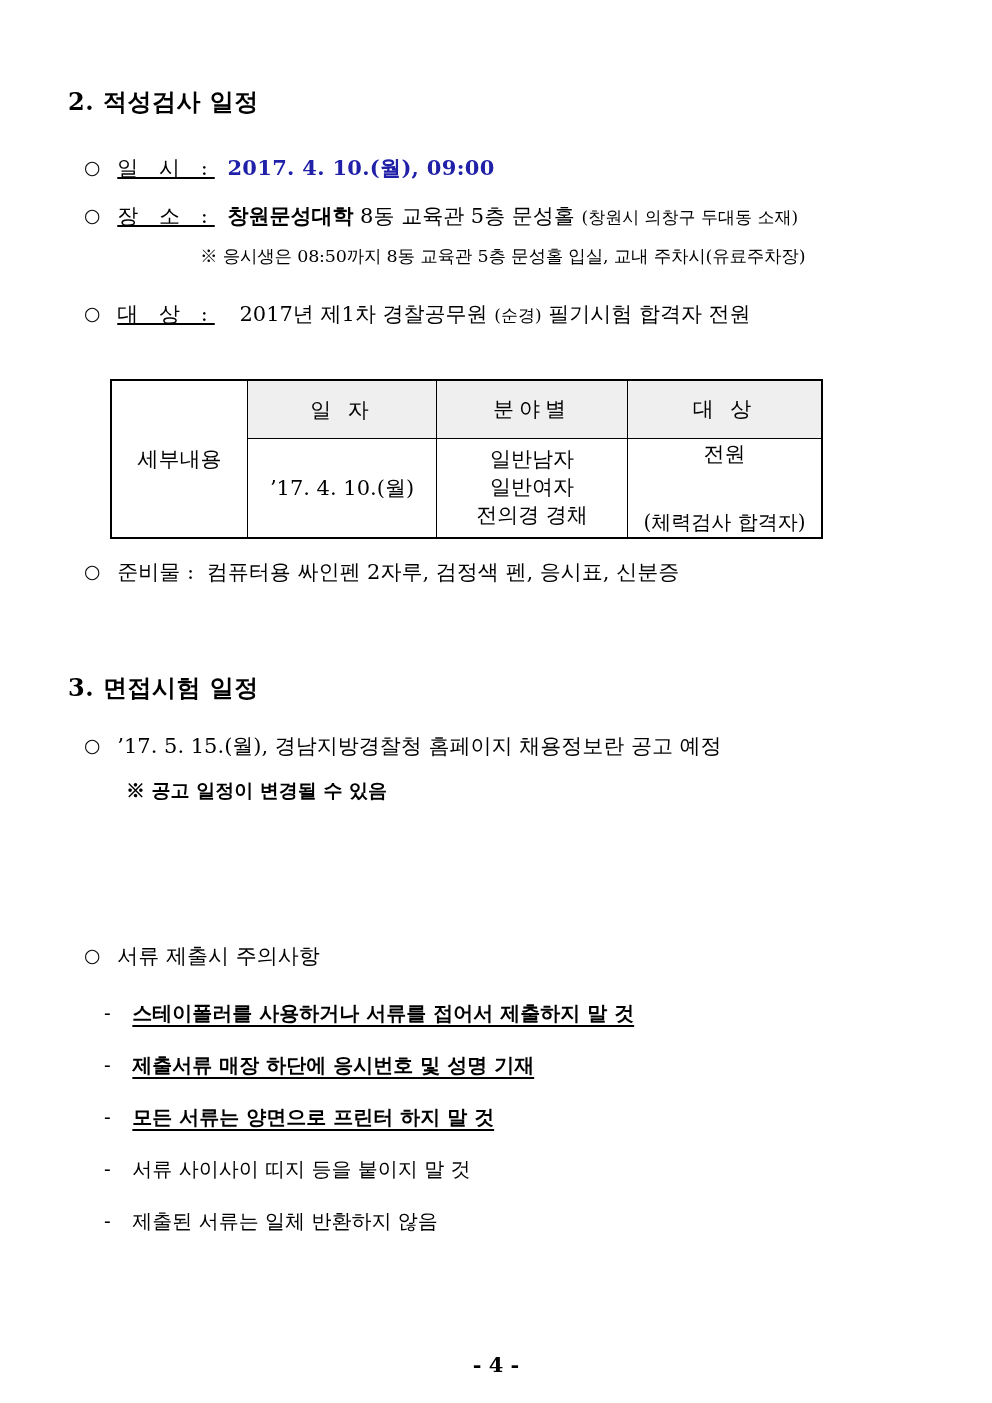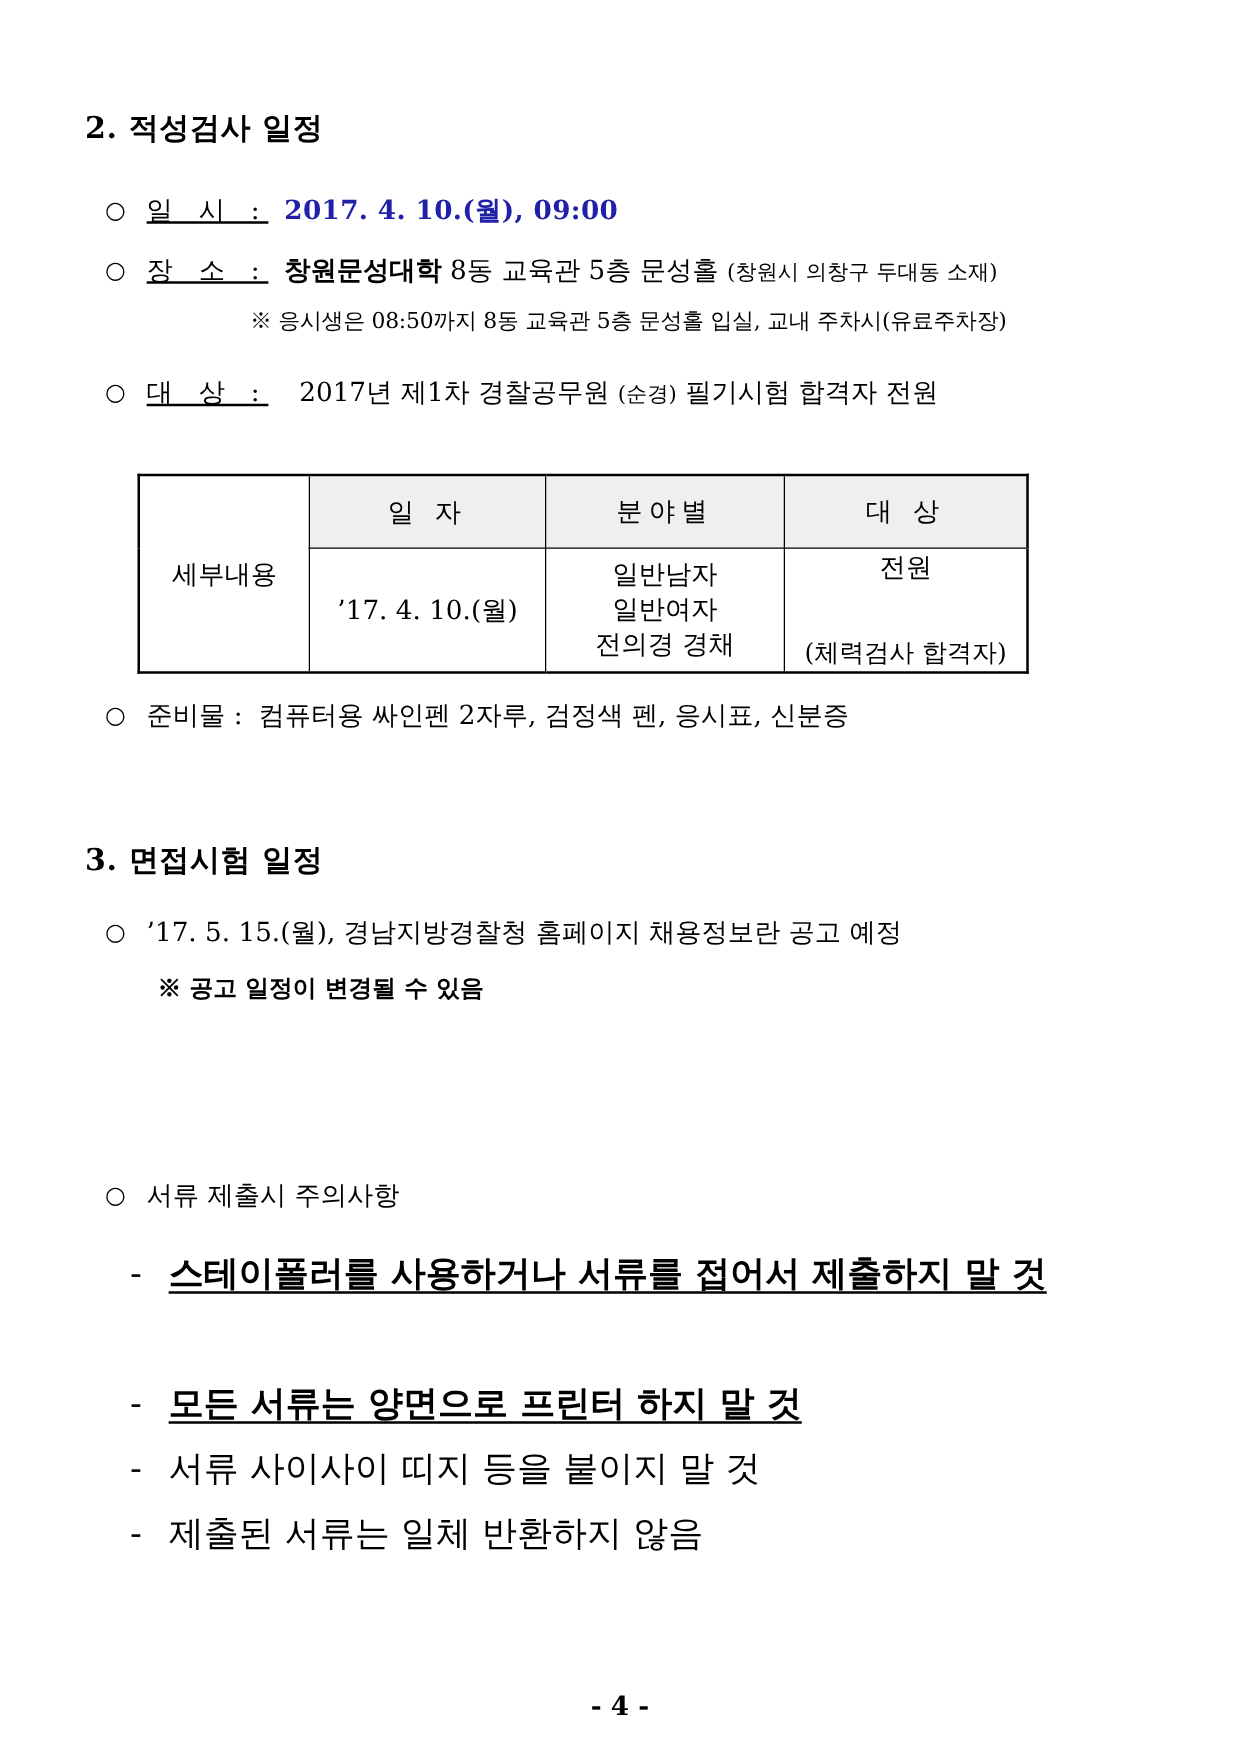--- a/index.html
+++ b/index.html
@@ -132,21 +132,21 @@
     font-size: 25px;
     font-weight: bold;
     letter-spacing: 0.5px;
     font-family: "DejaVu Sans", "Liberation Sans", sans-serif;
     white-space: nowrap;
   }
 
   
   .dash-item {
     position: absolute;
-    font-size: 28px;
+    font-size: 20px;
     white-space: nowrap;
   }
   .dash-mark {
     display: inline-block;
     width: 22px;
   }
   .dash-em {
     font-weight: bold;
     text-decoration: underline;
     text-underline-offset: 5px;
@@ -234,20 +234,24 @@
   <div class="line" style="left:84px; top:945px;">
     <span class="bullet-circle">○</span>
     <span style="margin-left:10px;">서류 제출시 주의사항</span>
   </div>
 
   <div class="dash-item" style="left:104px; top:1000px;">
     <span class="dash-mark">-</span>
     <span class="dash-em">스테이폴러를 사용하거나 서류를 접어서 제출하지 말 것</span>
   </div>
 
+  <div class="dash-item" style="left:104px; top:1052px;">
+    <span class="dash-mark">-</span>
+    <span class="dash-em">제출서류 매장 하단에 응시번호 및 성명 기재</span>
+  </div>
 
   <div class="dash-item" style="left:104px; top:1104px;">
     <span class="dash-mark">-</span>
     <span class="dash-em">모든 서류는 양면으로 프린터 하지 말 것</span>
   </div>
 
   <div class="dash-item" style="left:104px; top:1156px;">
     <span class="dash-mark">-</span>
     <span>서류 사이사이 띠지 등을 붙이지 말 것</span>
   </div>

